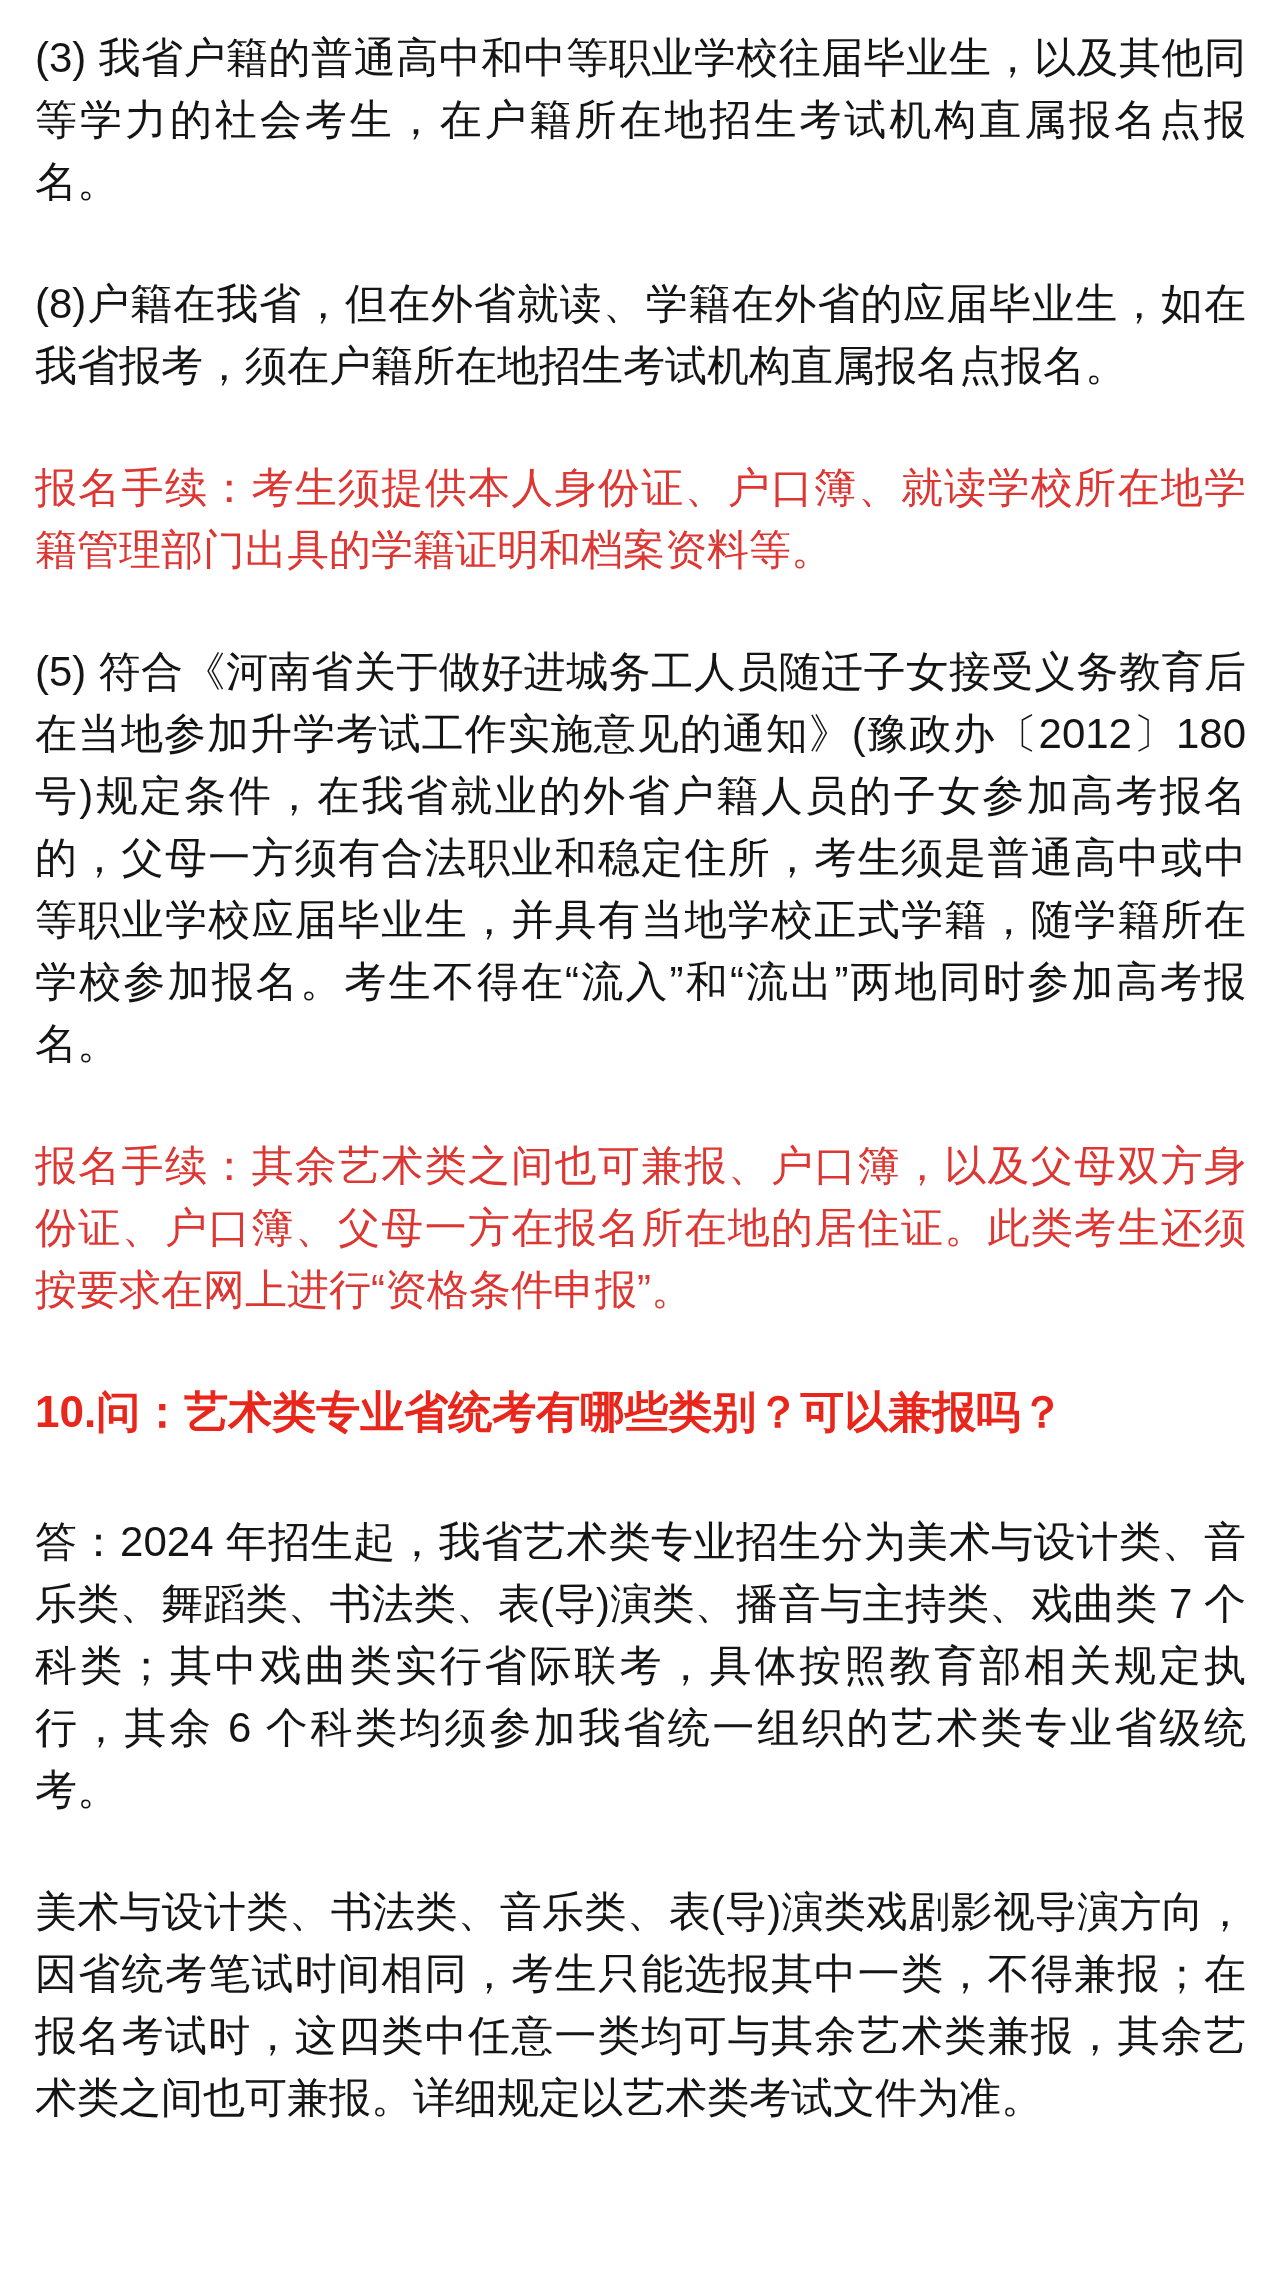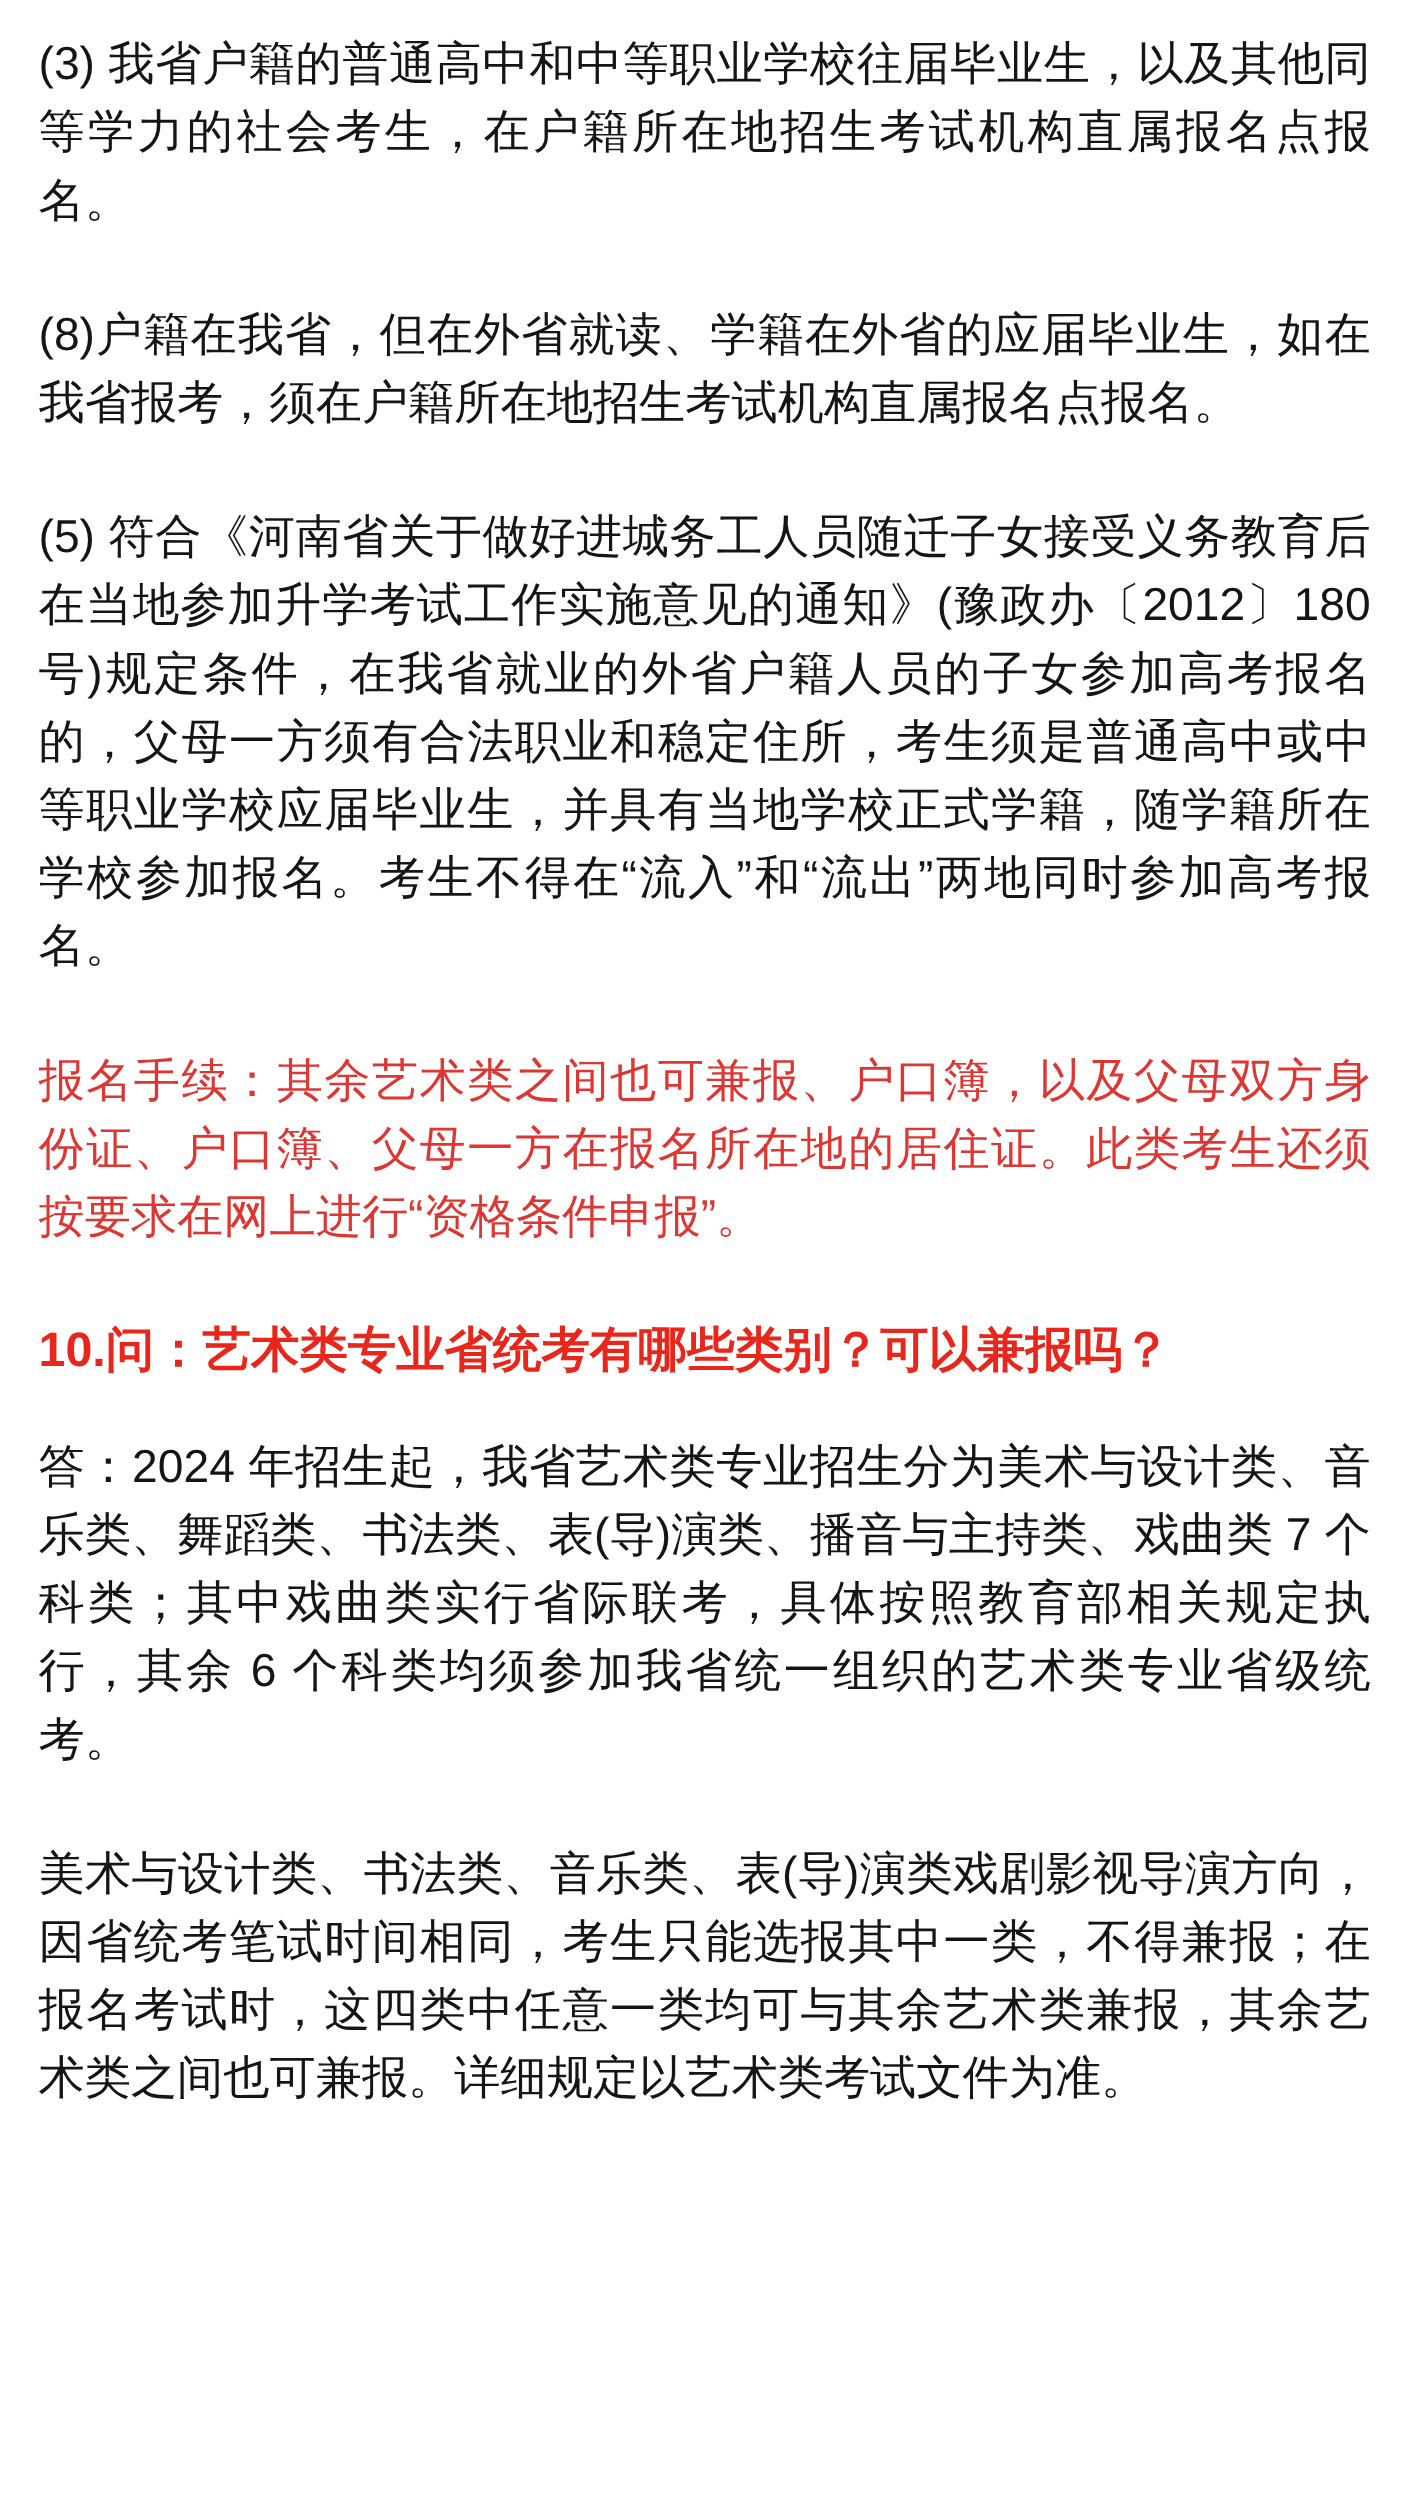--- a/index.html
+++ b/index.html
@@ -32,36 +32,37 @@
   .block.body-text {
     color: var(--body-text, #151515);
   }
   .block.note-text {
     color: var(--note-text, #dd3733);
   }
   .block.heading-text {
     color: var(--heading-text, #e9261b);
     font-weight: 700;
     font-size: 44px;
-    margin: 47px 0 43px 0;
+    margin: 47px 0 68px 0;
   }
   .block:last-child {
     margin-bottom: 0;
   }
 </style>
 </head>
 <body>
 
 <div class="page">
 
   <p class="block body-text">(3) 我省户籍的普通高中和中等职业学校往届毕业生，以及其他同等学力的社会考生，在户籍所在地招生考试机构直属报名点报名。</p>
 
 
   <p class="block body-text">(8)户籍在我省，但在外省就读、学籍在外省的应届毕业生，如在我省报考，须在户籍所在地招生考试机构直属报名点报名。</p>
 
+  <p class="block note-text">报名手续：考生须提供本人身份证、户口簿、就读学校所在地学籍管理部门出具的学籍证明和档案资料等。</p>
 
   <p class="block body-text">(5) 符合《河南省关于做好进城务工人员随迁子女接受义务教育后在当地参加升学考试工作实施意见的通知》(豫政办〔2012〕180 号)规定条件，在我省就业的外省户籍人员的子女参加高考报名的，父母一方须有合法职业和稳定住所，考生须是普通高中或中等职业学校应届毕业生，并具有当地学校正式学籍，随学籍所在学校参加报名。考生不得在“流入”和“流出”两地同时参加高考报名。</p>
 
   <p class="block note-text">报名手续：其余艺术类之间也可兼报、户口簿，以及父母双方身份证、户口簿、父母一方在报名所在地的居住证。此类考生还须按要求在网上进行“资格条件申报”。</p>
 
   <h2 class="block heading-text">10.问：艺术类专业省统考有哪些类别？可以兼报吗？</h2>
 
   <p class="block body-text">答：2024 年招生起，我省艺术类专业招生分为美术与设计类、音乐类、舞蹈类、书法类、表(导)演类、播音与主持类、戏曲类 7 个科类；其中戏曲类实行省际联考，具体按照教育部相关规定执行，其余 6 个科类均须参加我省统一组织的艺术类专业省级统考。</p>
 
   <p class="block body-text">美术与设计类、书法类、音乐类、表(导)演类戏剧影视导演方向，因省统考笔试时间相同，考生只能选报其中一类，不得兼报；在报名考试时，这四类中任意一类均可与其余艺术类兼报，其余艺术类之间也可兼报。详细规定以艺术类考试文件为准。</p>

